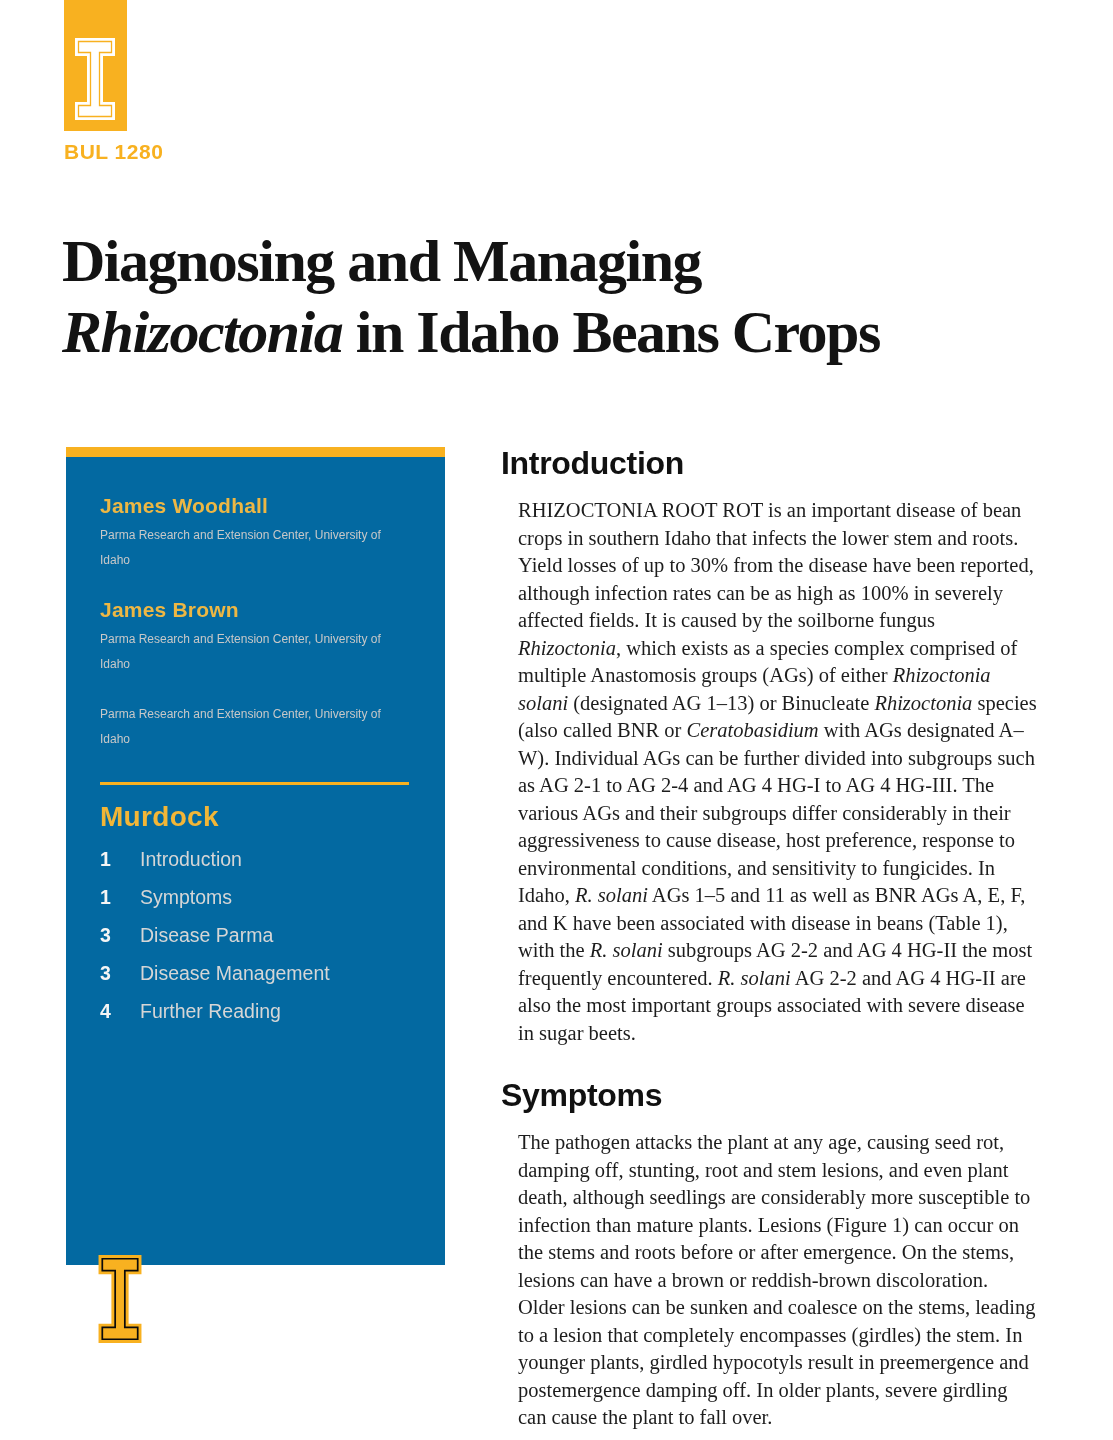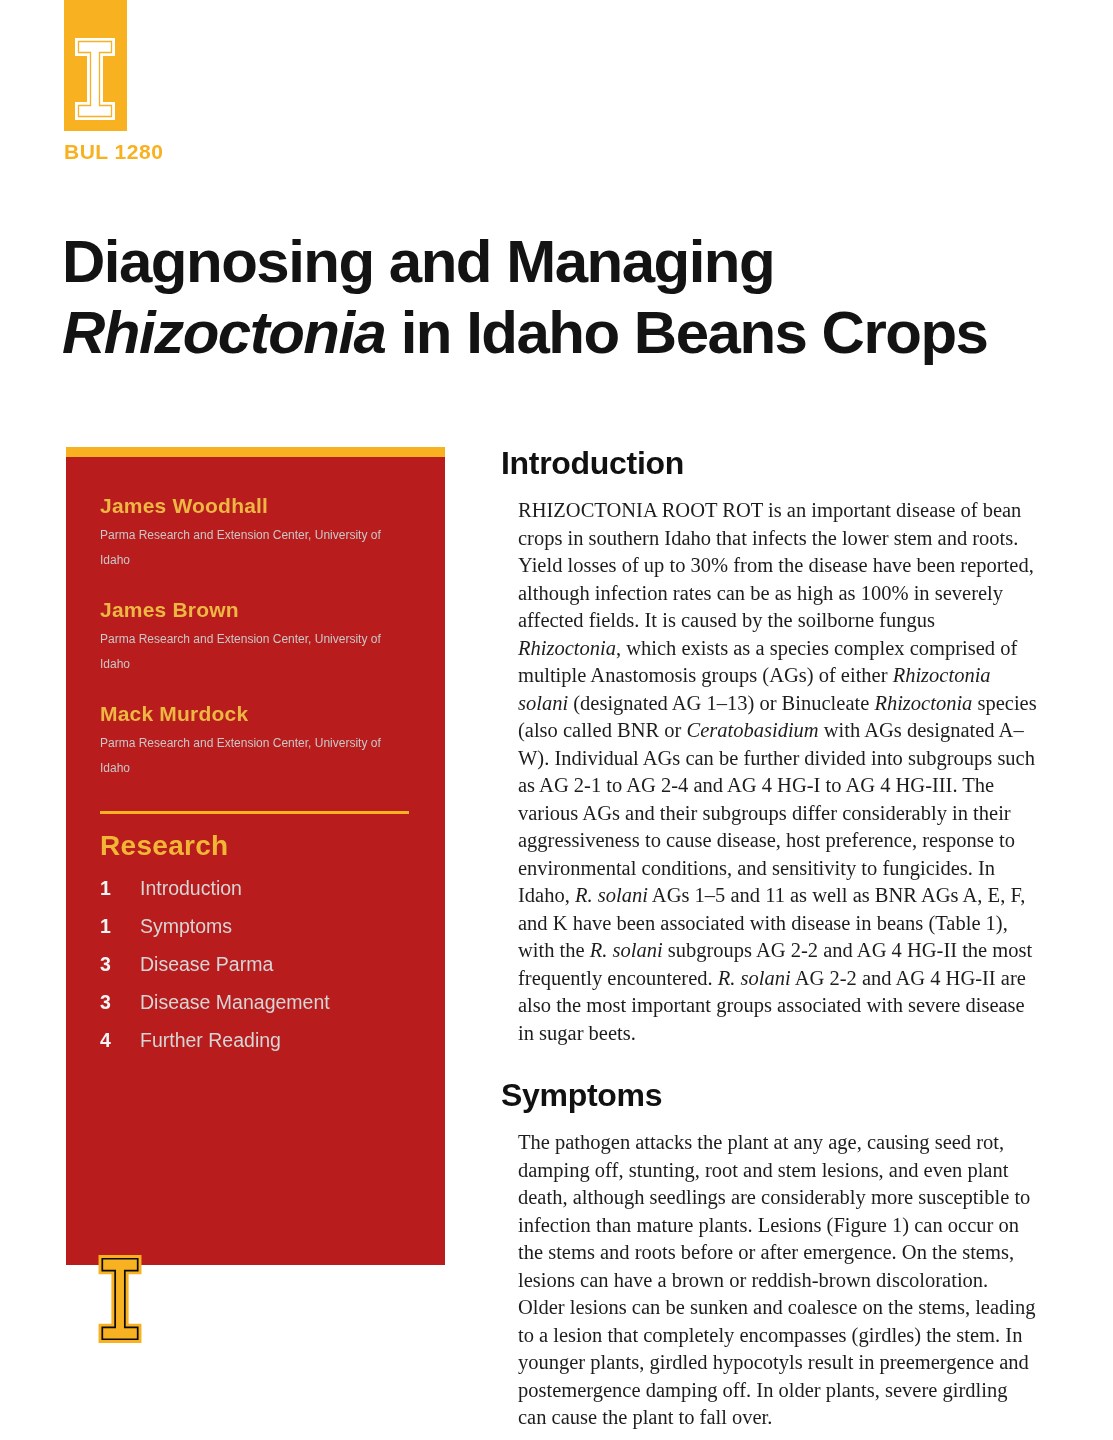--- a/index.html
+++ b/index.html
@@ -12,27 +12,27 @@
     position:absolute;left:64px;top:0;width:63px;height:131px;background:#F8B120;
   }
   .logo-rect svg{position:absolute;left:10px;top:38px;}
   .bul-number{
     position:absolute;left:64px;top:140px;
     font-size:21px;font-weight:bold;color:#F8B120;letter-spacing:.5px;
   }
   
   .doc-title{
     position:absolute;left:62px;top:226px;margin:0;
-    font-family:Liberation Sans, sans-serif;font-weight:700;
+    font-family:Liberation Serif, serif;font-weight:700;
     font-size:60px;line-height:71px;color:#131313;letter-spacing:-1.5px;
   }
   
   .sidebar{
     position:absolute;left:66px;top:447px;width:379px;height:818px;
-    background:#b91c1c;
+    background:#0369a1;
   }
   .sidebar-accent{height:10px;background:#F8B120;}
   .sidebar-inner{padding:37px 36px 0 34px;position:relative;}
   .author{margin-bottom:25px;}
   .author-name{
     color:#EDB744;font-size:21px;font-weight:bold;margin-bottom:5px;letter-spacing:.2px;
   }
   .author-affil{color:#C8C8C8;font-size:12px;line-height:25px;}
   .contents-rule{
     border:none;border-top:3px solid #F8B120;margin:30px 0 0 0;
@@ -85,26 +85,25 @@
 
     <div class="author">
       <div class="author-name">James Woodhall</div>
       <div class="author-affil">Parma Research and Extension Center, University of Idaho</div>
     </div>
     <div class="author">
       <div class="author-name">James Brown</div>
       <div class="author-affil">Parma Research and Extension Center, University of Idaho</div>
     </div>
     <div class="author">
-      <div class="author-name">Mack Murdock</div>
       <div class="author-affil">Parma Research and Extension Center, University of Idaho</div>
     </div>
 
     <hr class="contents-rule">
-    <div class="contents-heading">Research</div>
+    <div class="contents-heading">Murdock</div>
 
     <div class="toc-row">
       <span class="toc-num">1</span>
       <span class="toc-label">Introduction</span>
     </div>
     <div class="toc-row">
       <span class="toc-num">1</span>
       <span class="toc-label">Symptoms</span>
     </div>
     <div class="toc-row">

